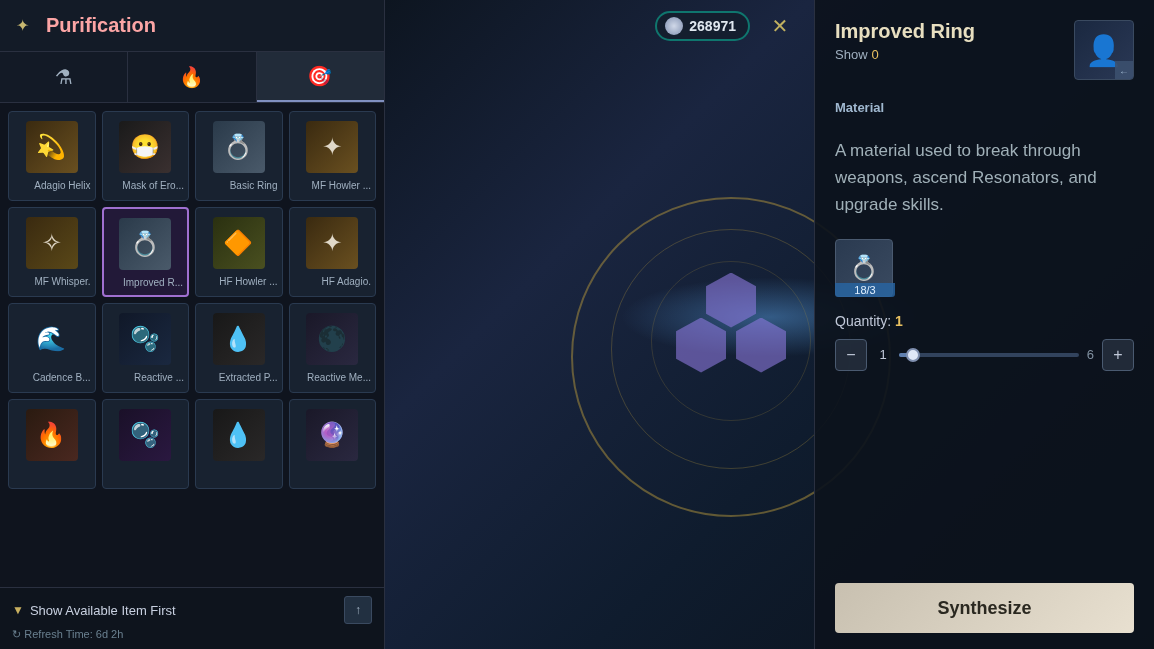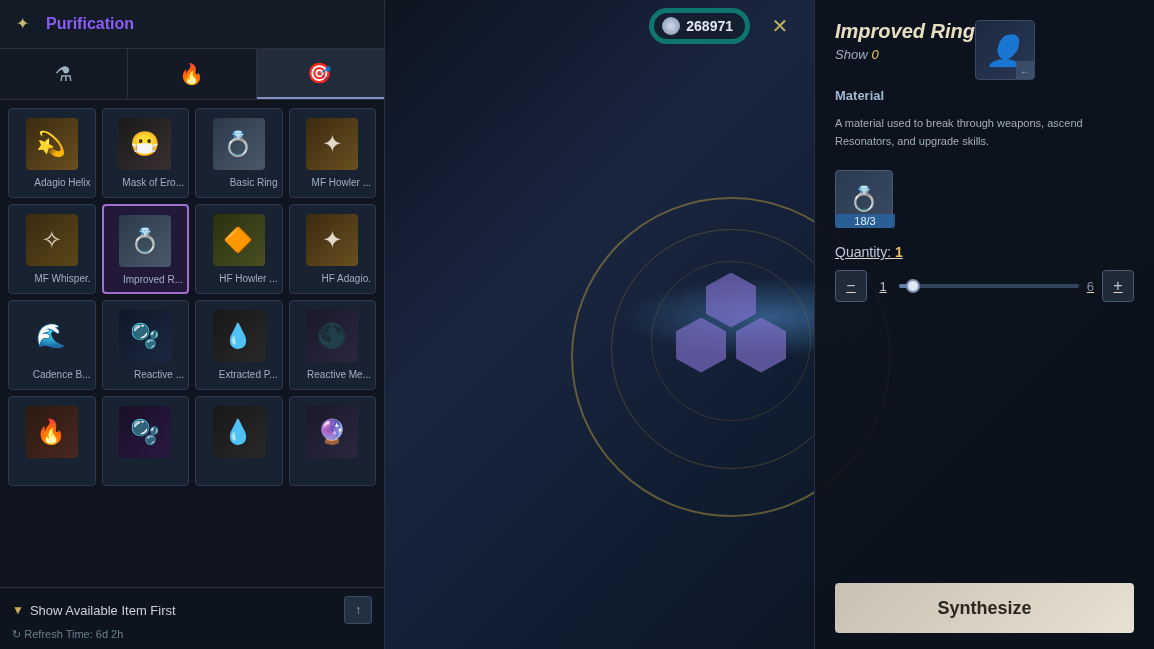--- a/index.html
+++ b/index.html
@@ -102,23 +102,23 @@
       background: rgba(20,28,40,0.9);
       border-bottom: 1px solid #2a3040;
     }
     .header-icon {
       width: 20px;
       height: 20px;
       margin-right: 10px;
       color: #c8b870;
     }
     .panel-title {
-      font-size: 16px;
+      font-size: 20px;
       font-weight: bold;
-      color: #8b5cf6;
+      color: #fca5a5;
     }
 
     
     .tab-bar {
       display: flex;
       border-bottom: 1px solid #2a3040;
     }
     .tab {
       flex: 1;
       height: 50px;
@@ -262,21 +262,21 @@
       display: flex;
       align-items: center;
       justify-content: flex-end;
       padding-right: 16px;
       gap: 12px;
     }
     .currency-badge {
       display: flex;
       align-items: center;
       background: rgba(20,30,45,0.9);
-      border: 5px solid #0f766e;
+      border: 2px solid #0f766e;
       border-radius: 20px;
       padding: 4px 12px 4px 8px;
       gap: 6px;
     }
     .currency-icon {
       width: 18px;
       height: 18px;
       background: radial-gradient(circle, #d0d8e8, #8090b0);
       border-radius: 50%;
     }
@@ -293,22 +293,22 @@
       justify-content: center;
       cursor: pointer;
       color: #c0b060;
       font-size: 20px;
     }
 
     
     .item-name-row {
       display: flex;
       align-items: flex-start;
-      margin-bottom: 8px;
-      font-style: italic;
+      justify-content: space-between;
+      margin-bottom: 20px;
     }
     .item-name {
       font-size: 20px;
       font-weight: bold;
       color: #e8dfc0;
     }
     .owned-row {
       display: flex;
       align-items: center;
       gap: 4px;
@@ -340,25 +340,25 @@
       align-items: center;
       justify-content: center;
       font-size: 10px;
       color: #a0b8d0;
       cursor: pointer;
     }
 
     .type-label {
       font-size: 13px;
       color: #a0b8d0;
-      margin-bottom: 12px;
+      margin-bottom: 22px;
       font-weight: bold;
     }
     .description {
-      font-size: 11px;
+      font-size: 17px;
       color: #a0b0b8;
       line-height: 1.6;
       margin-bottom: 20px;
     }
 
     .materials-label {
       font-size: 14px;
       color: #c0c8d8;
       margin-bottom: 10px;
       font-weight: bold;
@@ -393,21 +393,20 @@
       background: rgba(40,100,160,0.85);
       text-align: center;
       font-size: 11px;
       color: #e0f0ff;
       border-radius: 0 0 3px 3px;
       padding: 1px 0;
     }
 
     .quantity-section {
       margin-bottom: 27px;
-      text-decoration: underline;
     }
     .quantity-label {
       font-size: 14px;
       color: #c0c8d8;
       margin-bottom: 10px;
     }
     .quantity-value { color: #e8c060; font-weight: bold; }
     .quantity-control {
       display: flex;
       align-items: center;

